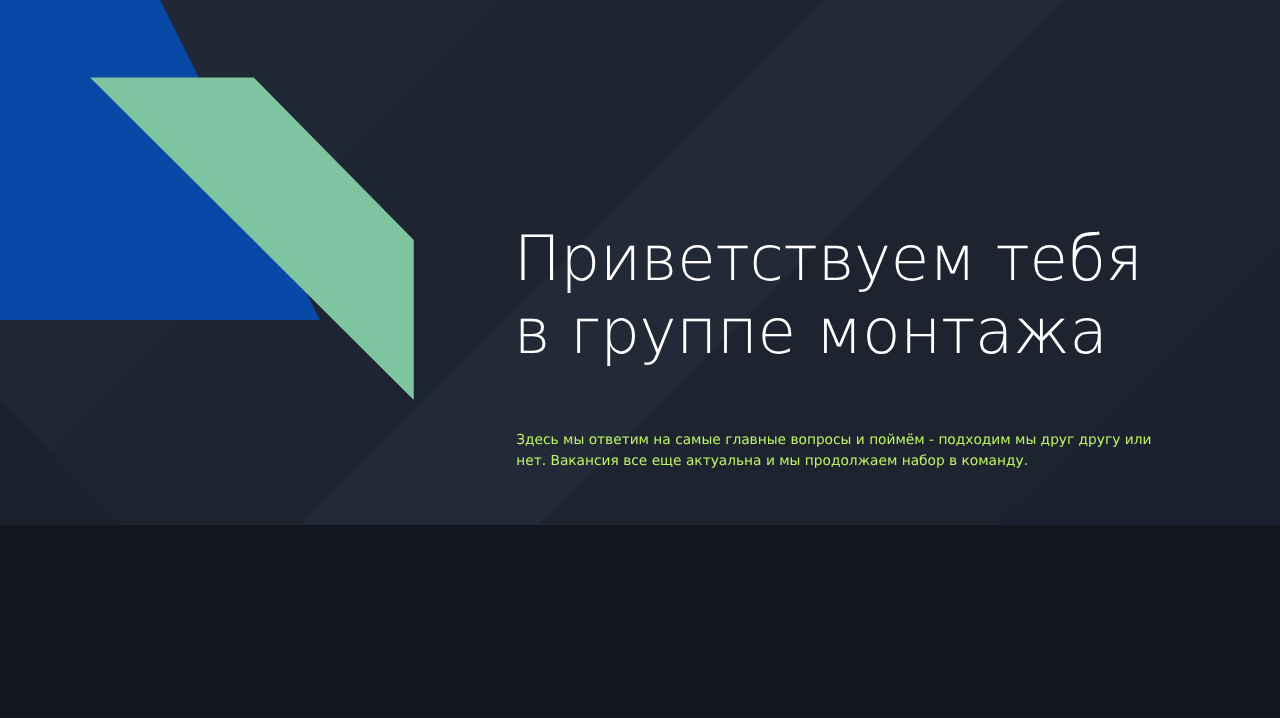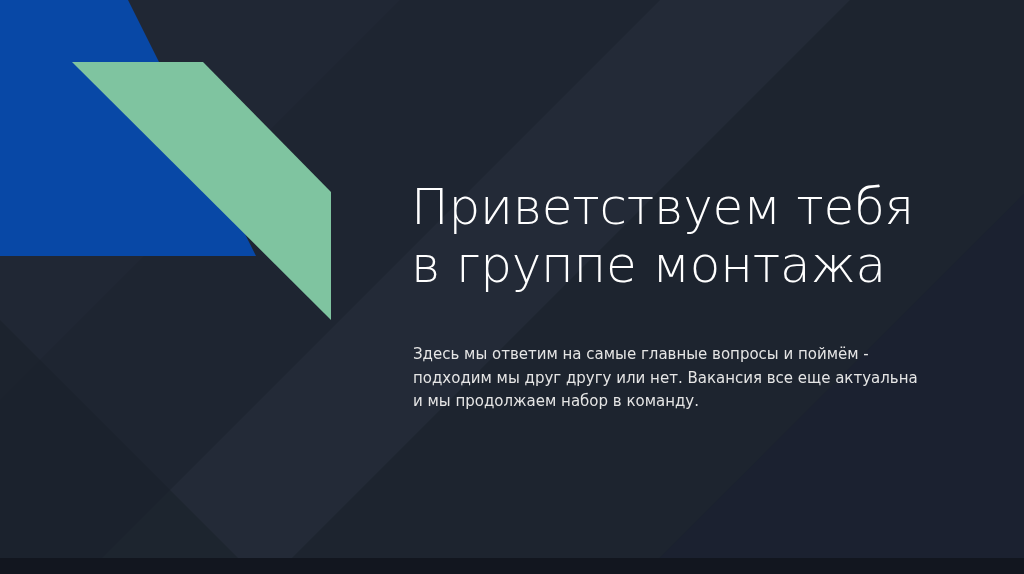--- a/index.html
+++ b/index.html
@@ -4,21 +4,21 @@
 <title>Slide</title>
 <style>
   html, body {
     margin: 0;
     padding: 0;
     background: #12161f;
   }
   .slide {
     position: relative;
     width: 1024px;
-    height: 558px;
+    height: 420px;
     overflow: hidden;
     background: #1b2130;
     font-family: "DejaVu Sans", sans-serif;
   }
 
   
   .bg-bands {
     position: absolute;
     inset: 0;
     overflow: hidden;
@@ -81,24 +81,24 @@
     letter-spacing: -0.2px;
     color: #ffffff;
     white-space: pre-line;
   }
   .body-text {
     position: absolute;
     top: 343px;
     left: 2px;
     width: 512px;
     margin: 0;
-    font-size: 15px;
+    font-size: 11px;
     font-weight: 400;
     line-height: 1.57;
-    color: #e5e5e5;
+    color: #bef264;
   }
 </style>
 </head>
 <body>
 
 <div class="slide">
 
   <div class="bg-bands">
     <div class="band band-a"></div>
     <div class="band band-b"></div>

